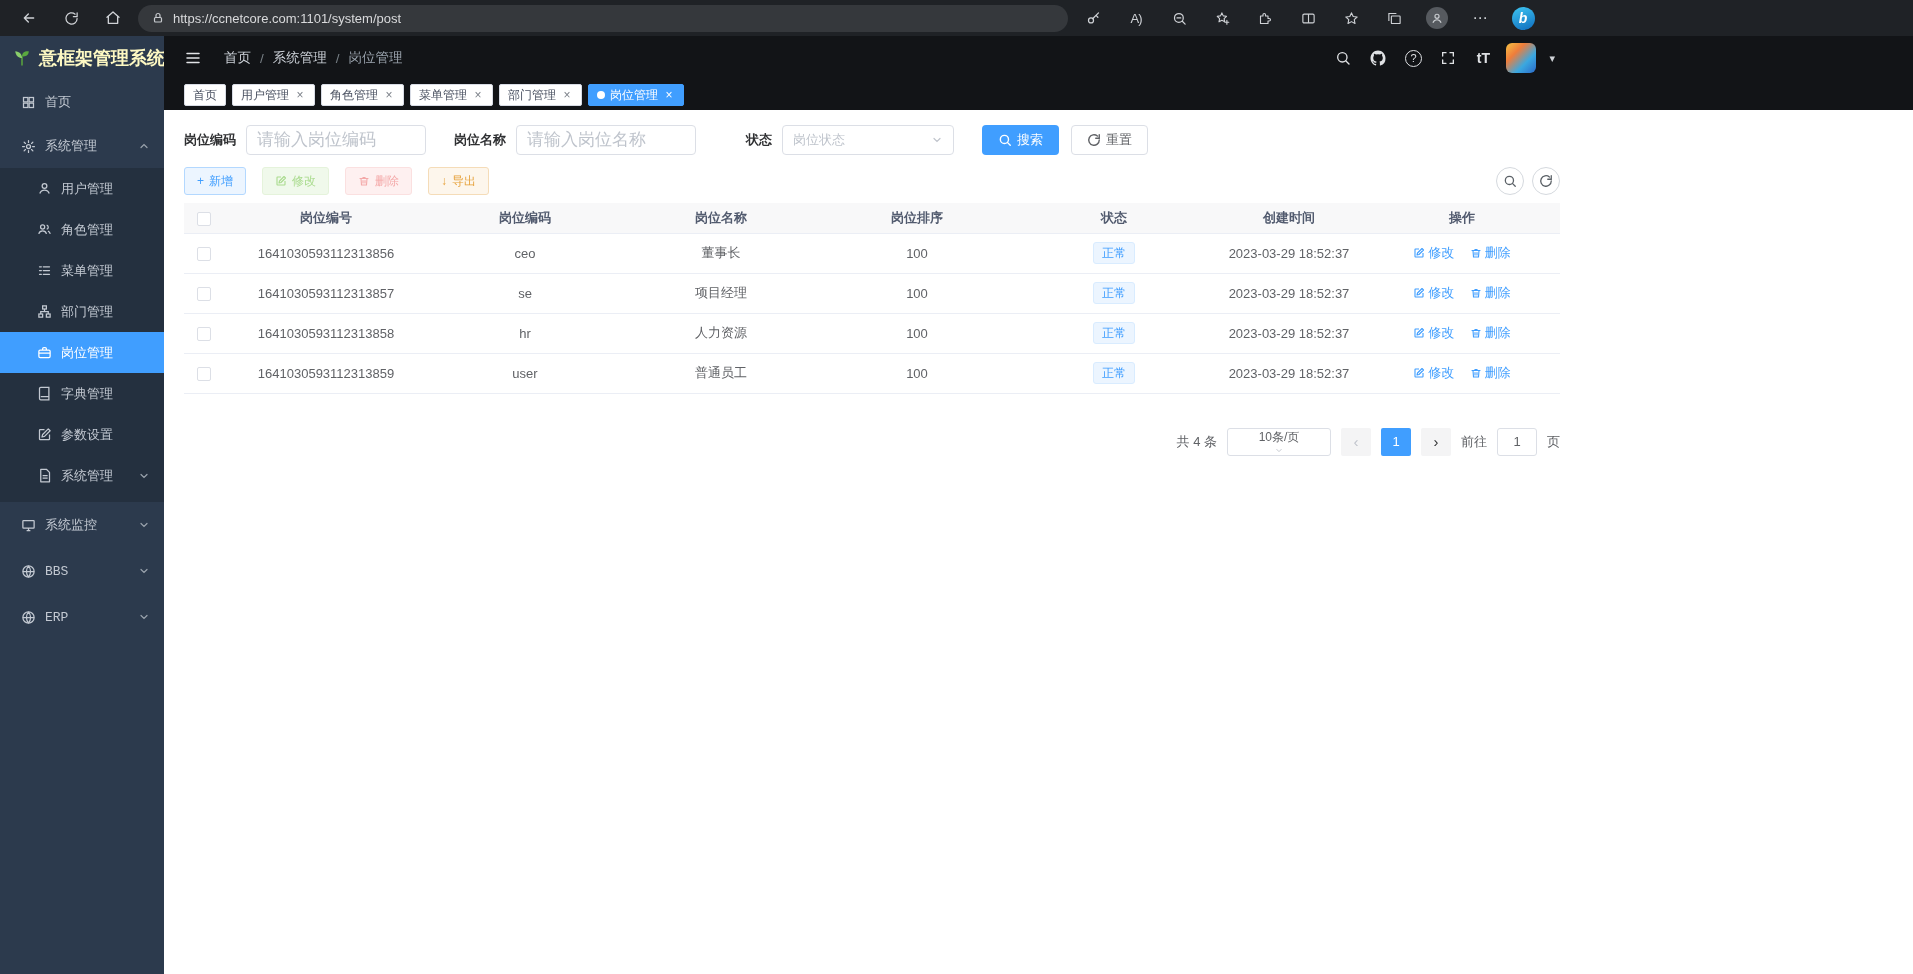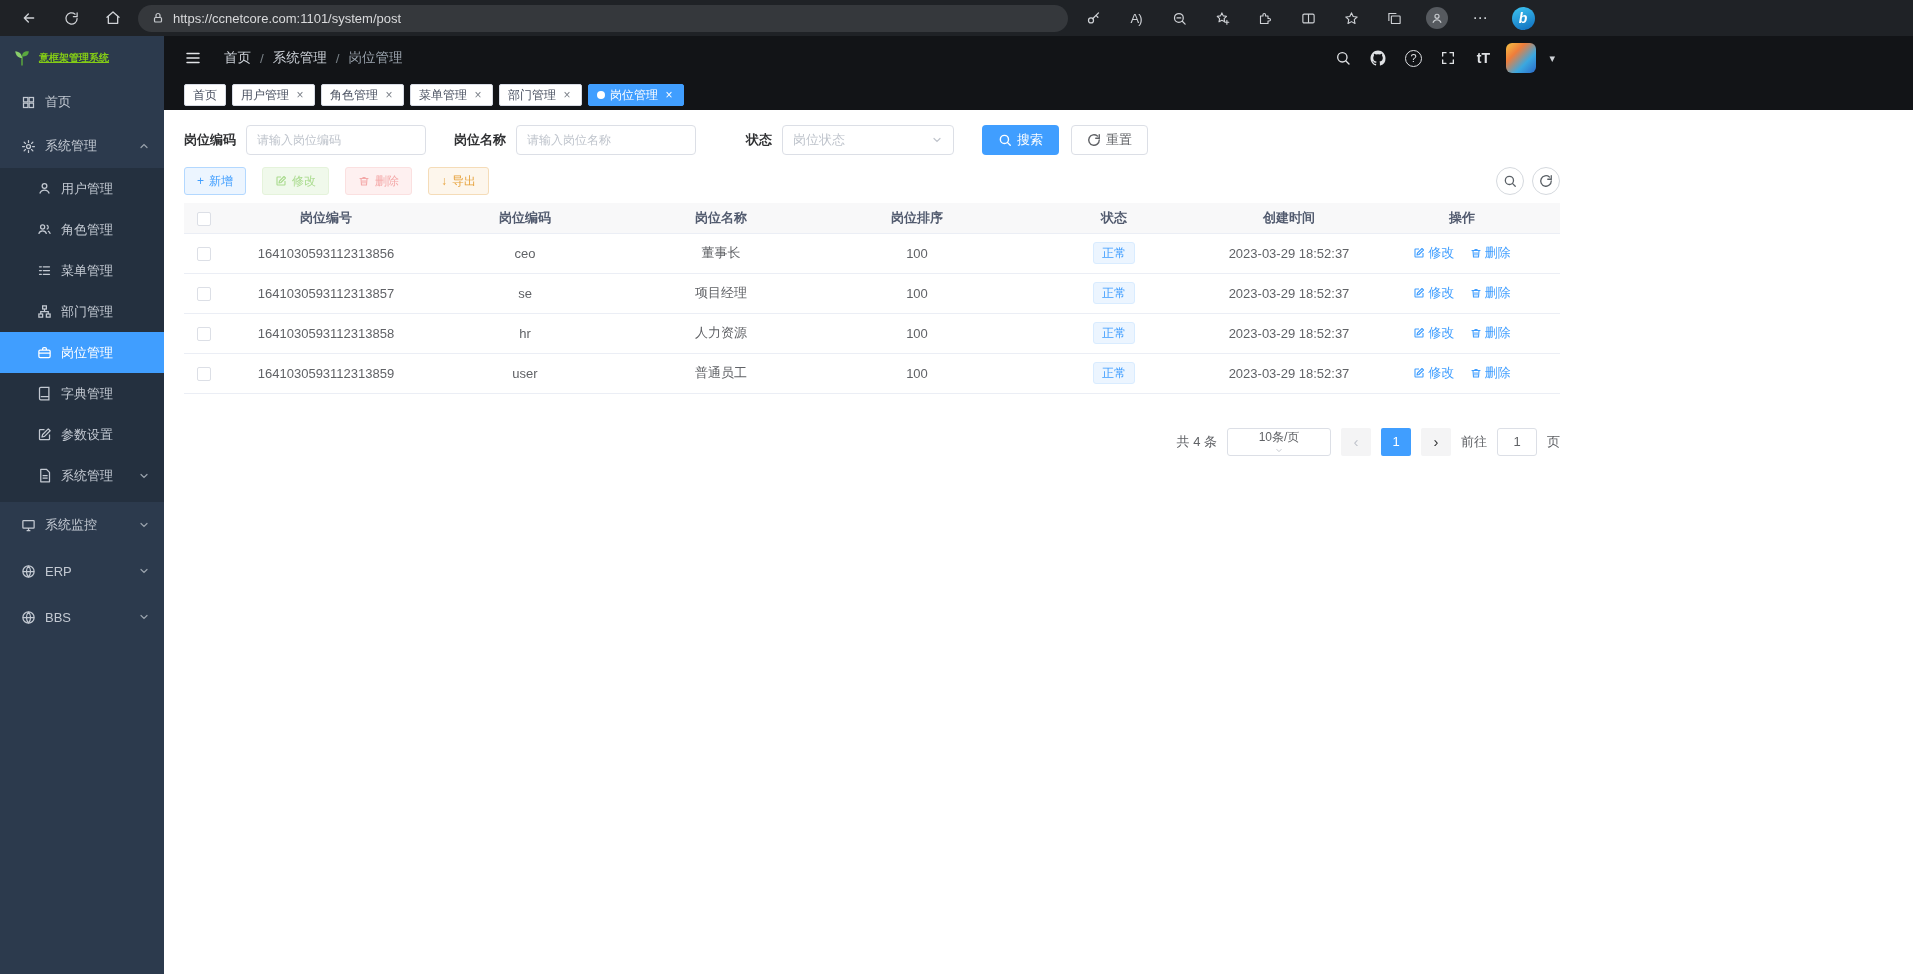--- a/index.html
+++ b/index.html
@@ -23,27 +23,27 @@
   .profile-dot { width:22px; height:22px; border-radius:50%; background:#565a5f; display:flex; align-items:center; justify-content:center; color:#c9ccd0; }
   .bing { width:23px; height:23px; border-radius:50%; background:linear-gradient(160deg,#3ec6f2,#0f6cbd);
           color:#fff; font-weight:bold; font-style:italic; display:flex; align-items:center; justify-content:center; font-size:14px; }
 
   
   .app { display:flex; height:938px; }
 
   
   .sidebar { width:164px; flex-shrink:0; background:#2c3a4d; color:#c3c9d2; overflow:hidden; }
   .logo-row { height:44px; display:flex; align-items:center; gap:8px; padding-left:13px; }
-  .logo-title { color:#84cc16; font-weight:bold; font-size:10px; white-space:nowrap;text-decoration:underline; }
+  .logo-title { color:#fef9c3; font-weight:bold; font-size:18px; white-space:nowrap; }
   .menu-item { height:44px; display:flex; align-items:center; gap:9px; padding:0 14px 0 21px; font-size:13px; cursor:pointer; white-space:nowrap; }
   .menu-item .chev { margin-left:auto; color:#9aa3ad; }
   .submenu { background:#24303f; padding-bottom:6px; }
   .submenu .menu-item { height:41px; padding-left:37px; }
   .menu-item.active { background:#409eff; color:#fff; }
-  .lv1b { height:46px !important; }
+  .lv1b { height:46px !important;font-family:Liberation Mono, monospace; }
 
   
   .main { flex:1; display:flex; flex-direction:column; background:#fff; min-width:0; }
   .inner { width:1404px; height:100%; display:flex; align-items:center; }
 
   .admin-header { height:44px; background:#121417; flex-shrink:0; }
   .hamburger { margin-left:20px; color:#e2e4e7; flex-shrink:0; }
   .breadcrumb { margin-left:22px; display:flex; align-items:center; gap:9px; font-size:13.5px; }
   .bc-item { color:#ccd1d8; }
   .bc-sep { color:#788086; }
@@ -67,21 +67,21 @@
   .tab-dot { width:8px; height:8px; border-radius:50%; background:#fff; display:inline-block; }
 
   
   .content { flex:1; }
   .content-inner { width:1404px; padding:15px 8px 0 20px; }
 
   .filter-row { display:flex; align-items:center; height:30px; margin-bottom:12px; }
   .f-group { display:flex; align-items:center; margin-right:28px; }
   .f-label { font-weight:700; color:#303133; margin-right:10px; font-size:13px; white-space:nowrap; }
   .f-input { width:180px; height:30px; border:1px solid #dcdfe6; border-radius:4px; padding:0 10px;
-             font-size:12px; color:#606266; outline:none; background:#fff; }
+             font-size:17px; color:#606266; outline:none; background:#fff; }
   .f-input::placeholder { color:#bfc4cc; }
   .f-select { width:172px; height:30px; border:1px solid #dcdfe6; border-radius:4px; display:flex;
               align-items:center; justify-content:space-between; padding:0 10px; color:#bfc4cc; background:#fff; cursor:pointer; }
   .btn { height:30px; border-radius:4px; display:inline-flex; align-items:center; gap:5px; padding:0 15px;
          font-size:13px; cursor:pointer; border:1px solid transparent; white-space:nowrap; }
   .btn-primary { background:#409eff; color:#fff; margin-left:28px; }
   .btn-plain { background:#fff; border-color:#dcdfe6; color:#606266; margin-left:12px; }
 
   .toolbar { display:flex; align-items:center; height:28px; margin-bottom:8px; }
   .tbtn { height:28px; padding:0 12px; font-size:12px; border-radius:3px; display:inline-flex; align-items:center;
@@ -316,33 +316,33 @@
         <svg class="i12" viewBox="0 0 24 24" fill="none" stroke="currentColor" stroke-width="2.4" stroke-linecap="round">
             <path d="M6 9l6 6 6-6"></path>
           </svg>
       </span>
     </div>
     <div class="menu-item lv1b">
       <svg class="i15" viewBox="0 0 24 24" fill="none" stroke="currentColor" stroke-width="2">
           <circle cx="12" cy="12" r="9"></circle>
           <path d="M3 12h18M12 3a14 14 0 0 1 0 18M12 3a14 14 0 0 0 0 18"></path>
         </svg>
-      <span>ERP</span>
+      <span>BBS</span>
       <span class="chev">
         <svg class="i12" viewBox="0 0 24 24" fill="none" stroke="currentColor" stroke-width="2.4" stroke-linecap="round">
             <path d="M6 9l6 6 6-6"></path>
           </svg>
       </span>
     </div>
     <div class="menu-item lv1b">
       <svg class="i15" viewBox="0 0 24 24" fill="none" stroke="currentColor" stroke-width="2">
           <circle cx="12" cy="12" r="9"></circle>
           <path d="M3 12h18M12 3a14 14 0 0 1 0 18M12 3a14 14 0 0 0 0 18"></path>
         </svg>
-      <span>BBS</span>
+      <span>ERP</span>
       <span class="chev">
         <svg class="i12" viewBox="0 0 24 24" fill="none" stroke="currentColor" stroke-width="2.4" stroke-linecap="round">
             <path d="M6 9l6 6 6-6"></path>
           </svg>
       </span>
     </div>
   </aside>
 
   <div class="main">
 

